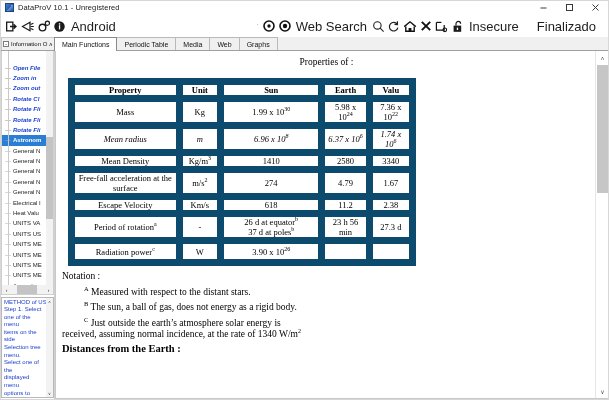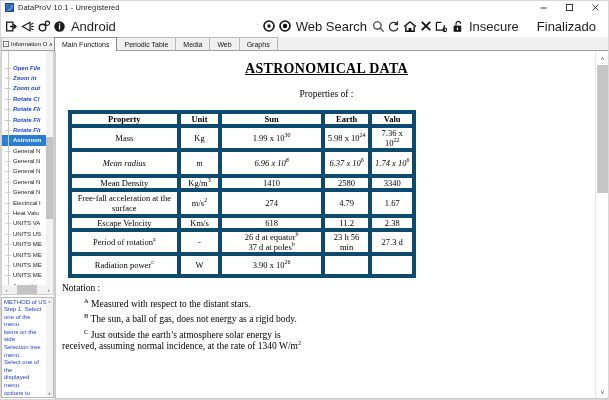--- a/index.html
+++ b/index.html
@@ -286,21 +286,21 @@
     margin-bottom: 11px;
   }
 
   table.astro {
     border-collapse: collapse;
     width: 348px;
     margin: 0 auto 0 6px;
     font-size: 8.5px;
   }
   table.astro td, table.astro th {
-    border: 4px solid #0c4a6e;
+    border: 7px solid #0c4a6e;
     text-align: center;
     vertical-align: middle;
     padding: 0px 2px;
     line-height: 10px;
     font-weight: normal;
   }
   table.astro th { font-weight: bold; }
   .c-prop { width: 110px; }
   .c-unit { width: 42px; margin-left: 16px; }
   .c-sun  { width: 104px; }
@@ -630,21 +630,20 @@
           <div class="mv-arrow">ʌ</div>
           <div class="mv-arrow mv-bottom">∨</div>
         </div>
       </div>
 
     </div>
 
     <div class="docwrap">
       <div class="doc">
 
-        <div class="doc-title">ASTRONOMICAL DATA</div>
         <div class="doc-sub">Properties of :</div>
 
         <table class="astro">
           <thead>
             <tr>
               <th class="c-prop">Property</th>
               <th class="c-unit">Unit</th>
               <th class="c-sun">Sun</th>
               <th class="c-earth">Earth</th>
               <th class="c-moon">Valu</th>
@@ -706,20 +705,21 @@
         <div class="notation">
           <div class="note-line">Notation :</div>
           <div id="notation-notes">
               <div class="note-ind"><span class="note-sup">A</span><span> Measured with respect to the distant stars.</span></div>
               <div class="note-ind"><span class="note-sup">B</span><span> The sun, a ball of gas, does not energy as a rigid body.</span></div>
               <div class="note-ind"><span class="note-sup">C</span><span> Just outside the earth’s atmosphere solar energy is</span></div>
             </div>
           <div class="note-line">
             <span>received, assuming normal incidence, at the rate of 1340 W/m</span><sup>2</sup>
           </div>
+          <div class="doc-h2">Distances from the Earth :</div>
         </div>
 
       </div>
 
       <div class="doc-vscroll">
         <div class="dv-arrow dv-top">ʌ</div>
         <div class="dv-thumb"></div>
         <div class="dv-arrow dv-bottom">∨</div>
       </div>
     </div>

